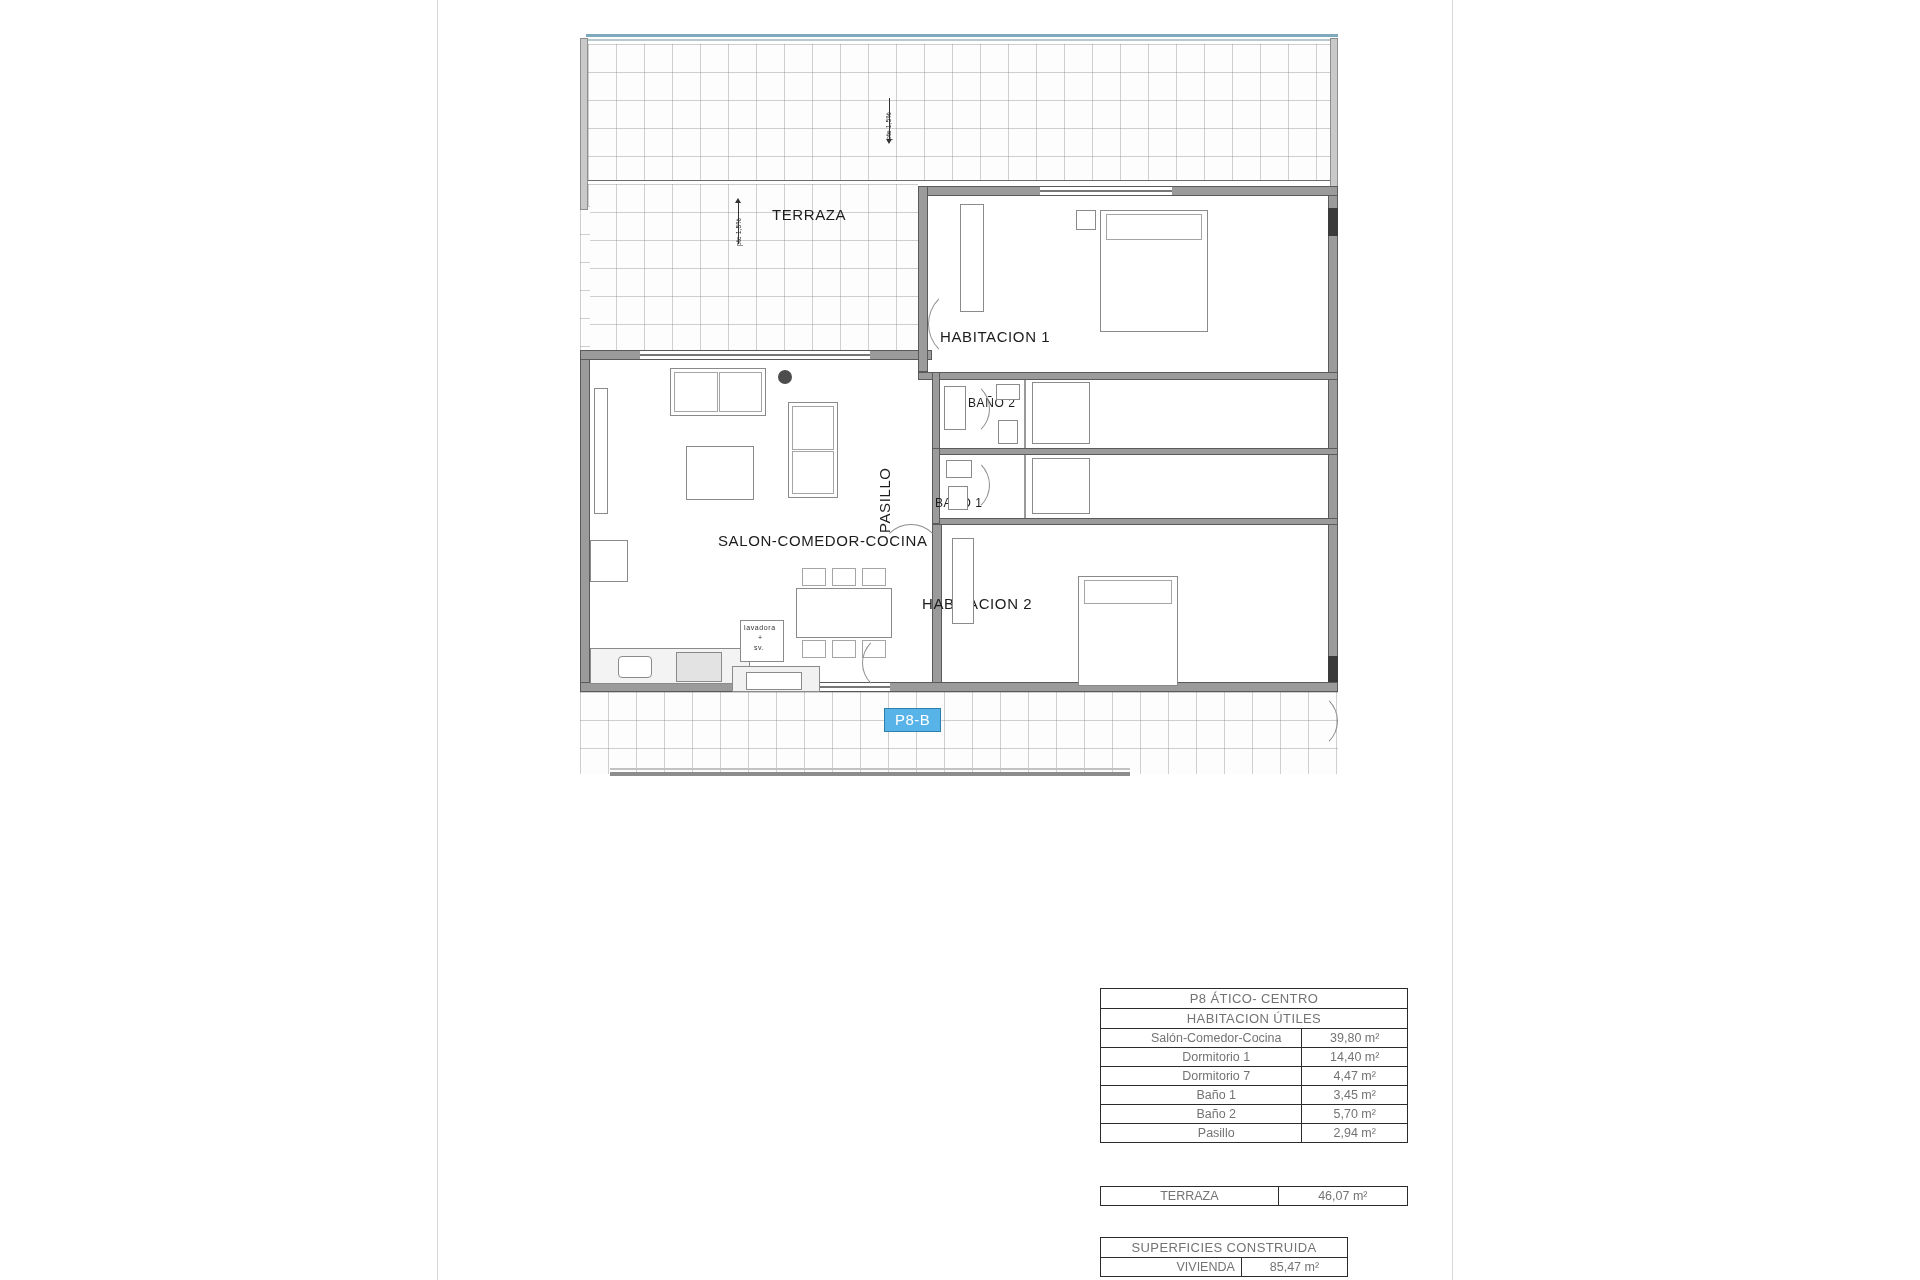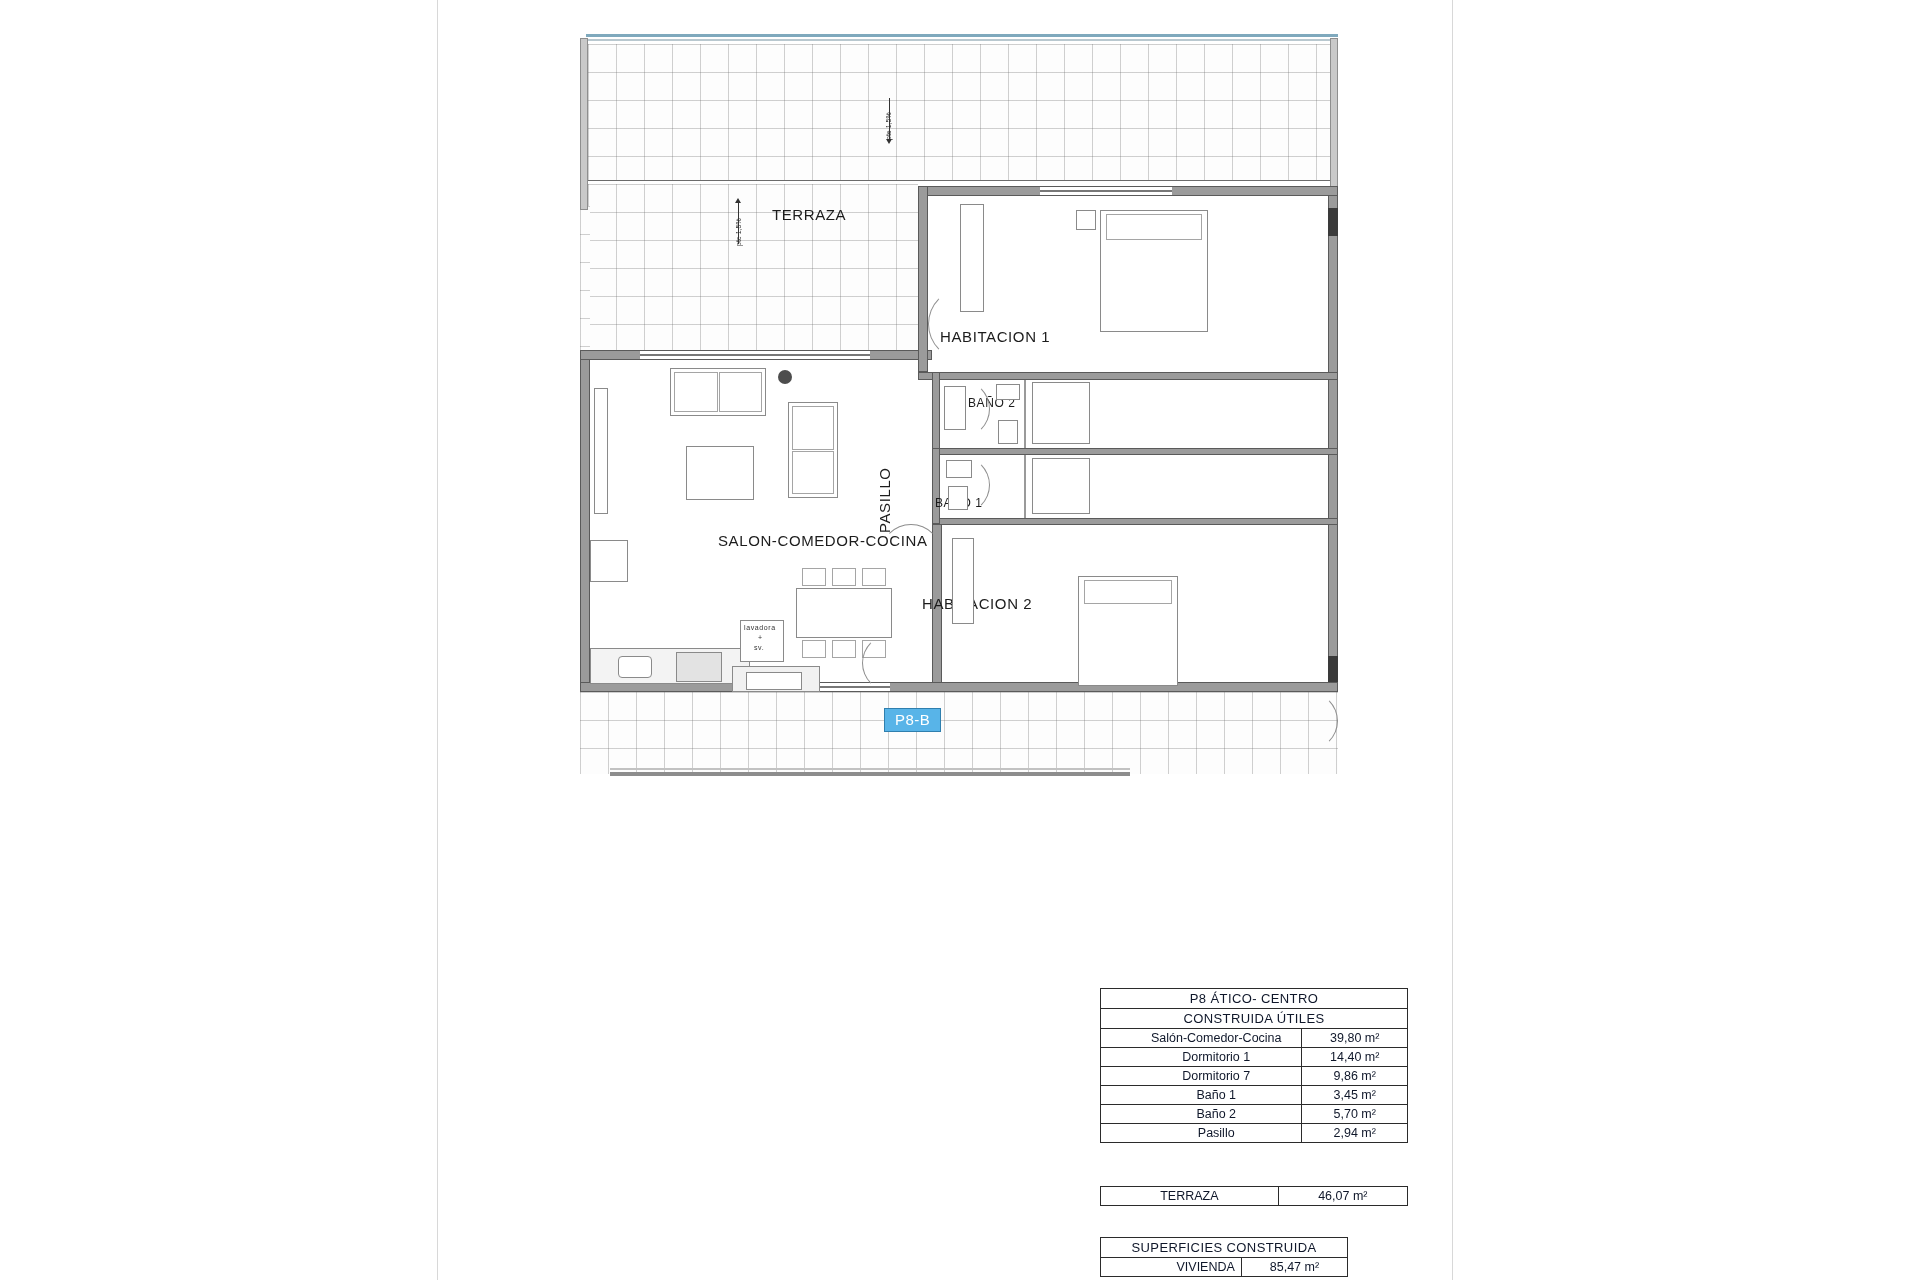--- a/index.html
+++ b/index.html
@@ -116,21 +116,21 @@
     padding: 2px 10px 3px 10px;
     letter-spacing: .5px;
     box-sizing: border-box;
   }
 
   
   .tbl {
     position: absolute;
     border-collapse: collapse;
     font-size: 12.5px;
-    color: #0f172a;
+    color: #737373;
     background: #fff;
   }
   .tbl td, .tbl th {
     border: 1px solid #2b2b2b;
     padding: 2px 6px;
     font-weight: normal;
     white-space: nowrap;
   }
   .tbl .hdr { text-align: center; font-size: 13px; letter-spacing: .4px; }
   #surfaces-table { left: 1100px; top: 988px; width: 308px; }
@@ -316,33 +316,33 @@
     <div class="unit-tag" style="left:304px; top:680px;">P8-B</div>
 
   </div>
 
   <table class="tbl" id="surfaces-table">
     <tbody>
       <tr>
         <td class="hdr" colspan="2">P8 ÁTICO- CENTRO</td>
       </tr>
       <tr>
-        <td class="hdr" colspan="2">CONSTRUIDA ÚTILES</td>
+        <td class="hdr" colspan="2">HABITACION ÚTILES</td>
       </tr>
       <tr>
         <td class="name">Salón-Comedor-Cocina</td>
         <td class="val">39,80 m²</td>
       </tr>
       <tr>
         <td class="name">Dormitorio 1</td>
         <td class="val">14,40 m²</td>
       </tr>
       <tr>
         <td class="name">Dormitorio 7</td>
-        <td class="val">9,86 m²</td>
+        <td class="val">4,47 m²</td>
       </tr>
       <tr>
         <td class="name">Baño 1</td>
         <td class="val">3,45 m²</td>
       </tr>
       <tr>
         <td class="name">Baño 2</td>
         <td class="val">5,70 m²</td>
       </tr>
       <tr>

